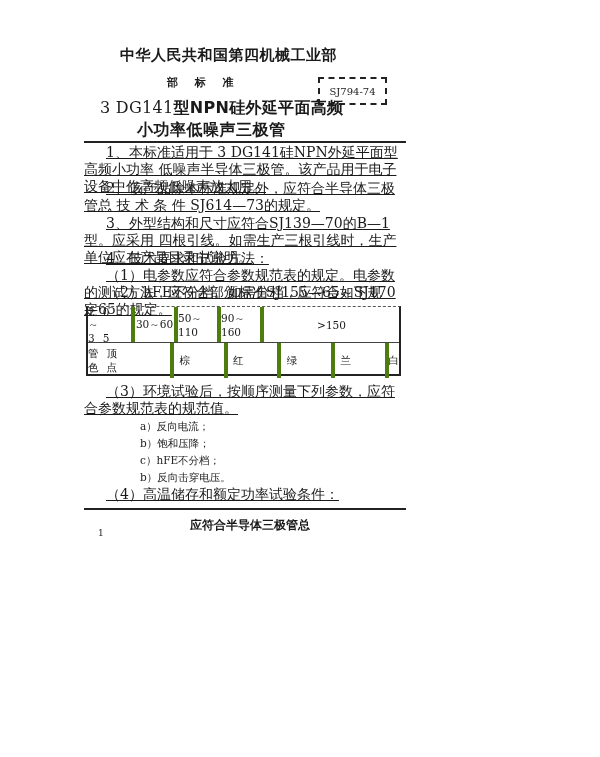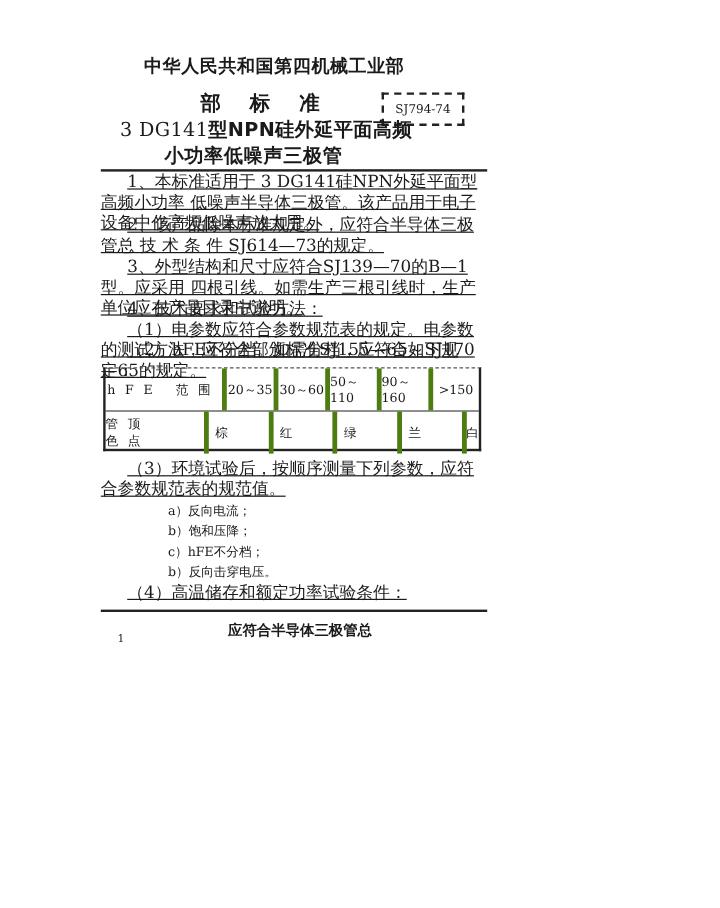--- a/index.html
+++ b/index.html
@@ -1,20 +1,20 @@
 <!DOCTYPE html>
 <html><head>
 <meta charset="utf-8">
 <style>
   html, body { margin: 0; padding: 0; background: #ffffff; }
   body { width: 600px; height: 757px; position: relative; overflow: hidden;
          font-family: "DejaVu Serif", "Liberation Serif", serif; color: #1a1a1a; }
   .abs { position: absolute; white-space: nowrap; }
   .org { left: 120px; top: 46px; font-size: 15px; font-weight: bold; font-family: "DejaVu Sans", sans-serif; letter-spacing: 0.5px; }
-  .std { left: 167px; top: 75px; font-size: 17px; font-weight: bold; font-family: Liberation Mono, monospace; word-spacing: 14px; }
+  .std { left: 167px; top: 75px; font-size: 11px; font-weight: bold; font-family: Liberation Serif, serif; word-spacing: 14px; }
   .code-box { left: 318px; top: 77px; width: 69px; height: 28px; border: 2px dashed #222; box-sizing: border-box;
               display: flex; align-items: center; justify-content: center; font-size: 10px; }
   .title1 { left: 100px; top: 98px; font-size: 16px; font-weight: bold; font-family: "DejaVu Sans", sans-serif; letter-spacing: 0.3px; }
   .title1 .lat { font-family: "DejaVu Serif", serif; font-weight: normal; margin-top: 34px; }
   .title2 { left: 137px; top: 120px; font-size: 16px; font-weight: bold; font-family: "DejaVu Sans", sans-serif; letter-spacing: 0.5px; }
   .rule { position: absolute; left: 84px; width: 322px; height: 2px; background: #222; }
   .p { position: absolute; left: 84px; width: 322px; font-size: 14px; line-height: 17px; text-decoration: underline; }
   .ind { text-indent: 22px; }
   .table { position: absolute; left: 86px; top: 306px; width: 315px; height: 70px;
            border-left: 2px solid #222; border-right: 2px solid #222; border-bottom: 2px solid #222; border-top: 1px dashed #555;
@@ -46,21 +46,20 @@
 
 <div class="p ind" style="top:144px;">1、本标准适用于 3 DG141硅NPN外延平面型高频小功率 低噪声半导体三极管。该产品用于电子设备中作高频低噪声放大用。</div>
 <div class="p ind" style="top:180px;">2、该产品除本标准规定外，应符合半导体三极管总 技 术 条 件 SJ614—73的规定。</div>
 <div class="p ind" style="top:215px;">3、外型结构和尺寸应符合SJ139—70的B—1型。应采用 四根引线。如需生产三根引线时，生产单位应在产品目录中说明。</div>
 <div class="p ind" style="top:250px;">4、技术要求和试验方法：</div>
 <div class="p ind" style="top:267px;">（1）电参数应符合参数规范表的规定。电参数的测试方法，应符合部颁标准SJ155—65～SJ170—65的规定。</div>
 <div class="p ind" style="top:284px;">（2）hFE不分档。如需分档，应符合如下规定：</div>
 
 <div class="table">
   <div class="trow">
-    <div class="cell">hFE 范围</div>
     <div class="cell v">20～35</div>
     <div class="cell v">30～60</div>
     <div class="cell v">50～110</div>
     <div class="cell v">90～160</div>
     <div class="cell v">&gt;150</div>
   </div>
   <div class="trow">
     <div class="cell">管顶色点</div>
     <div class="cell v">棕</div>
     <div class="cell v">红</div>

